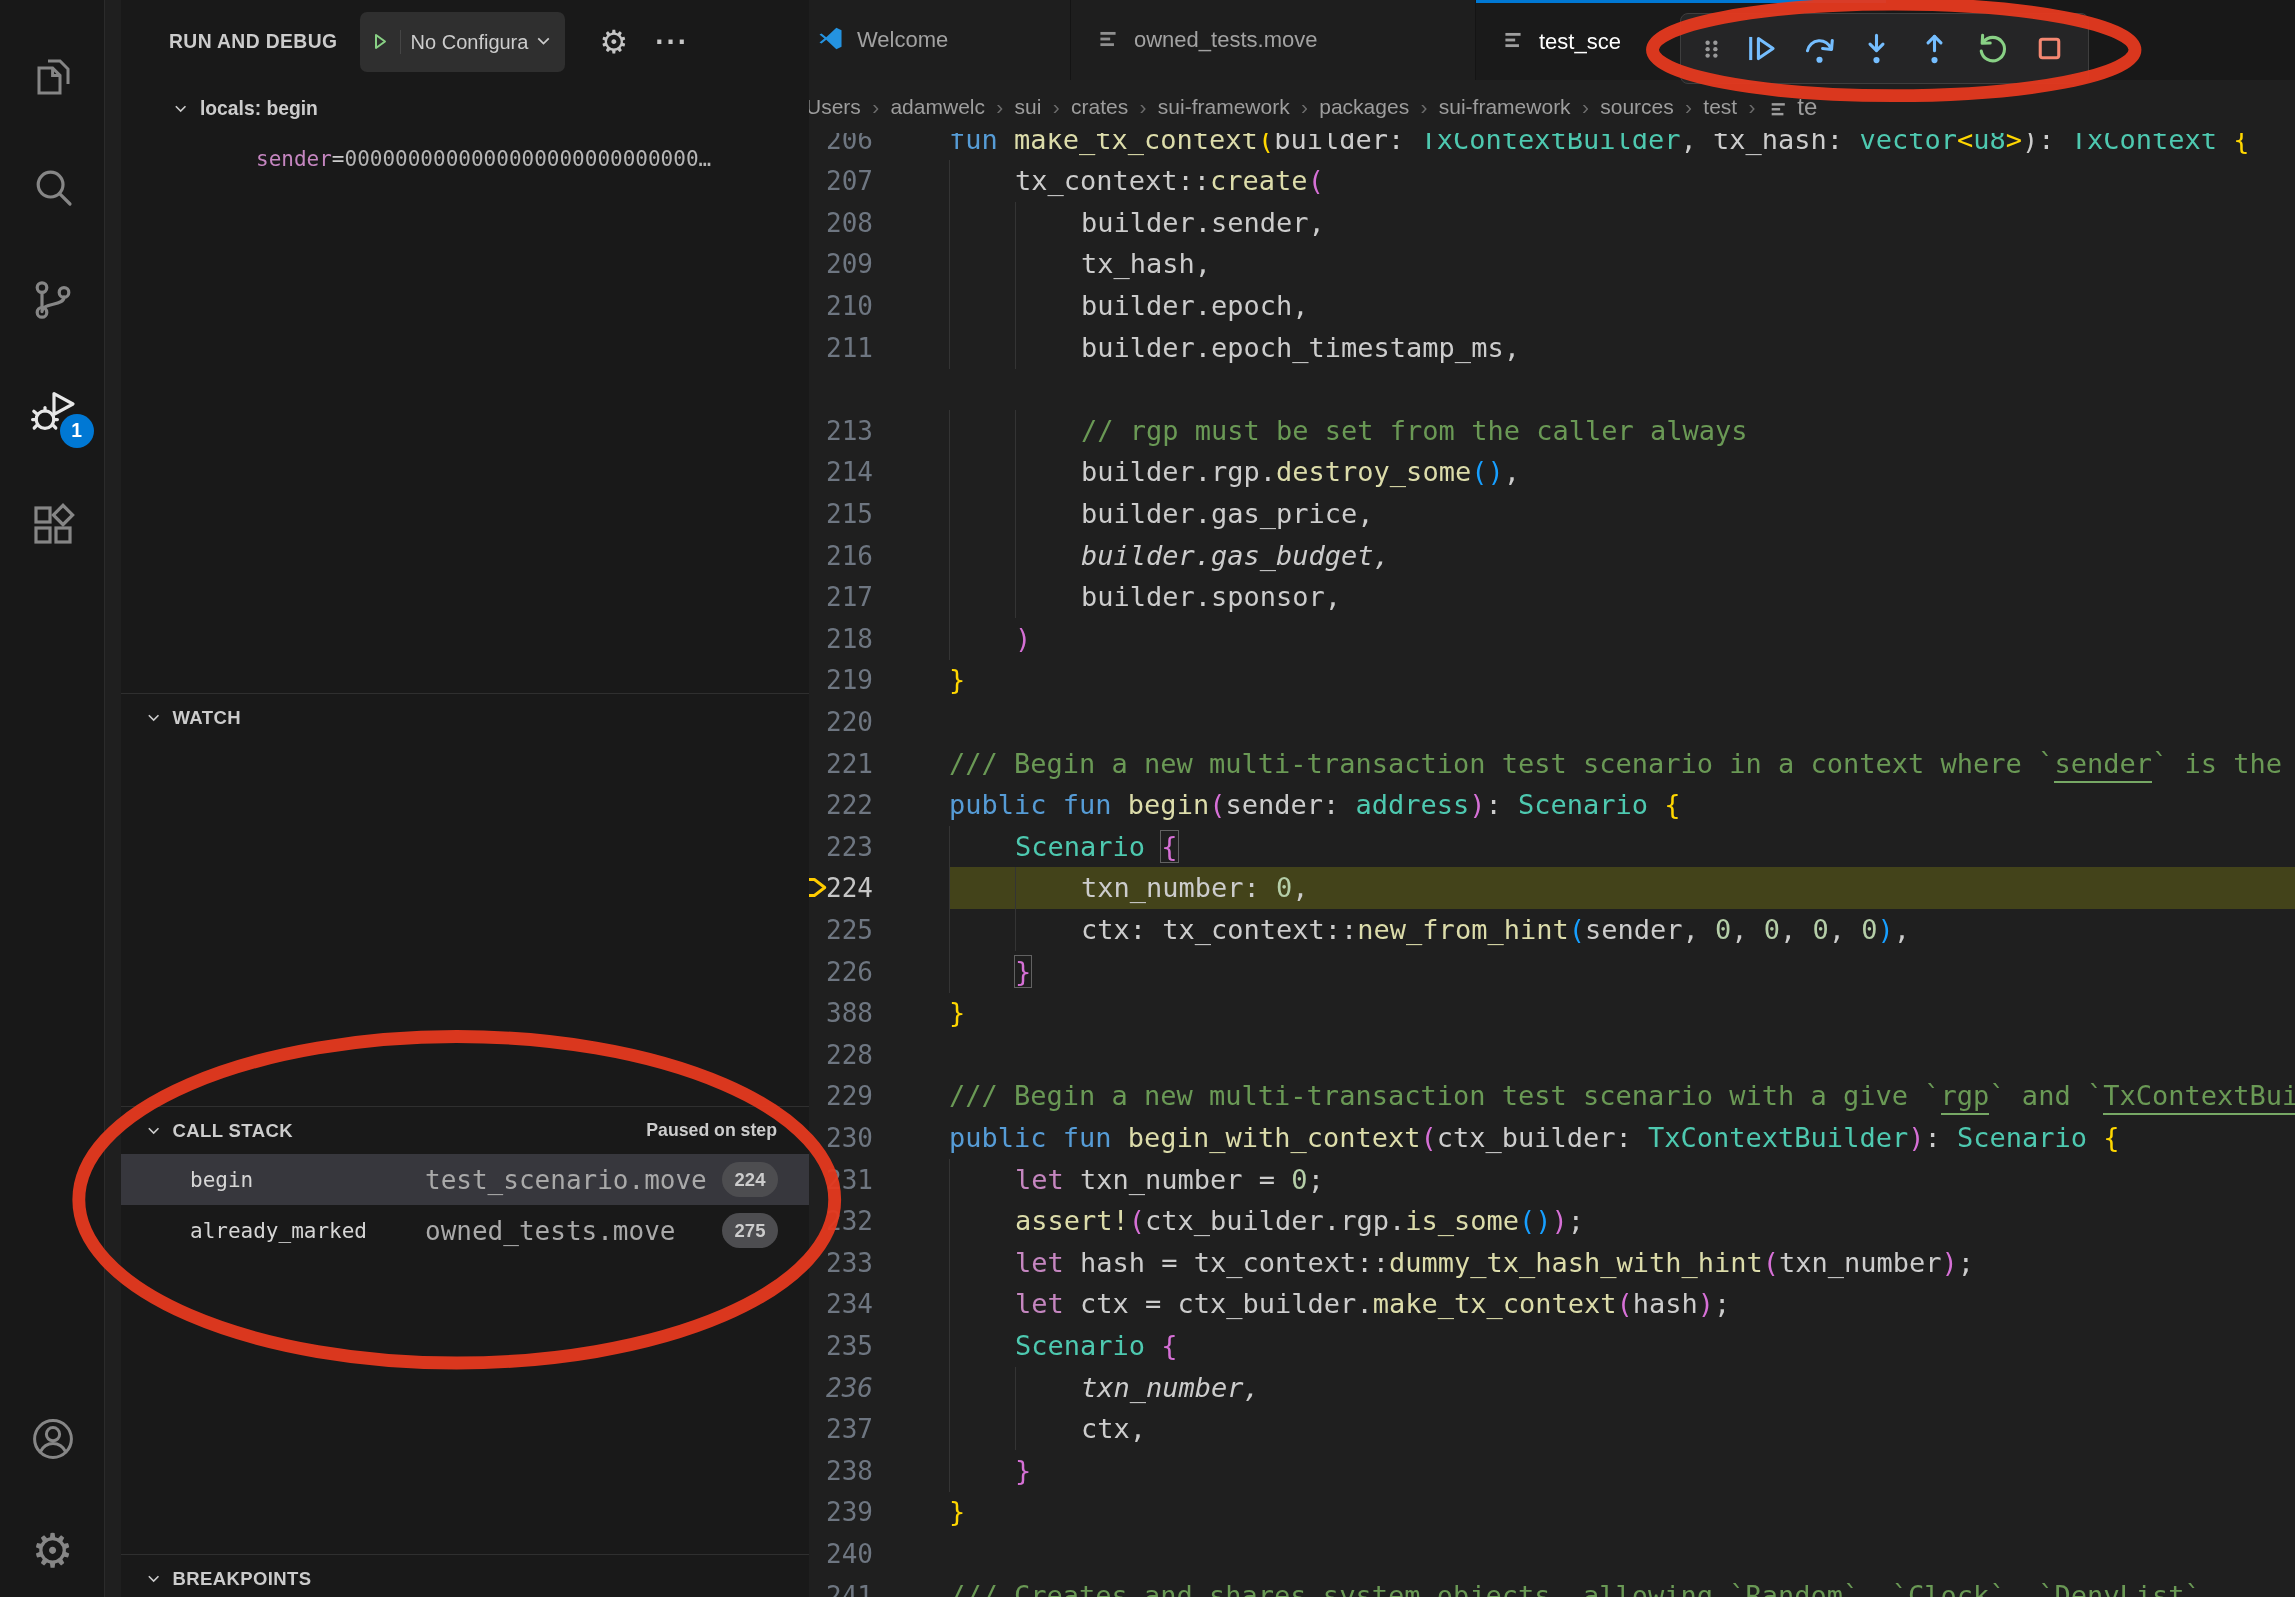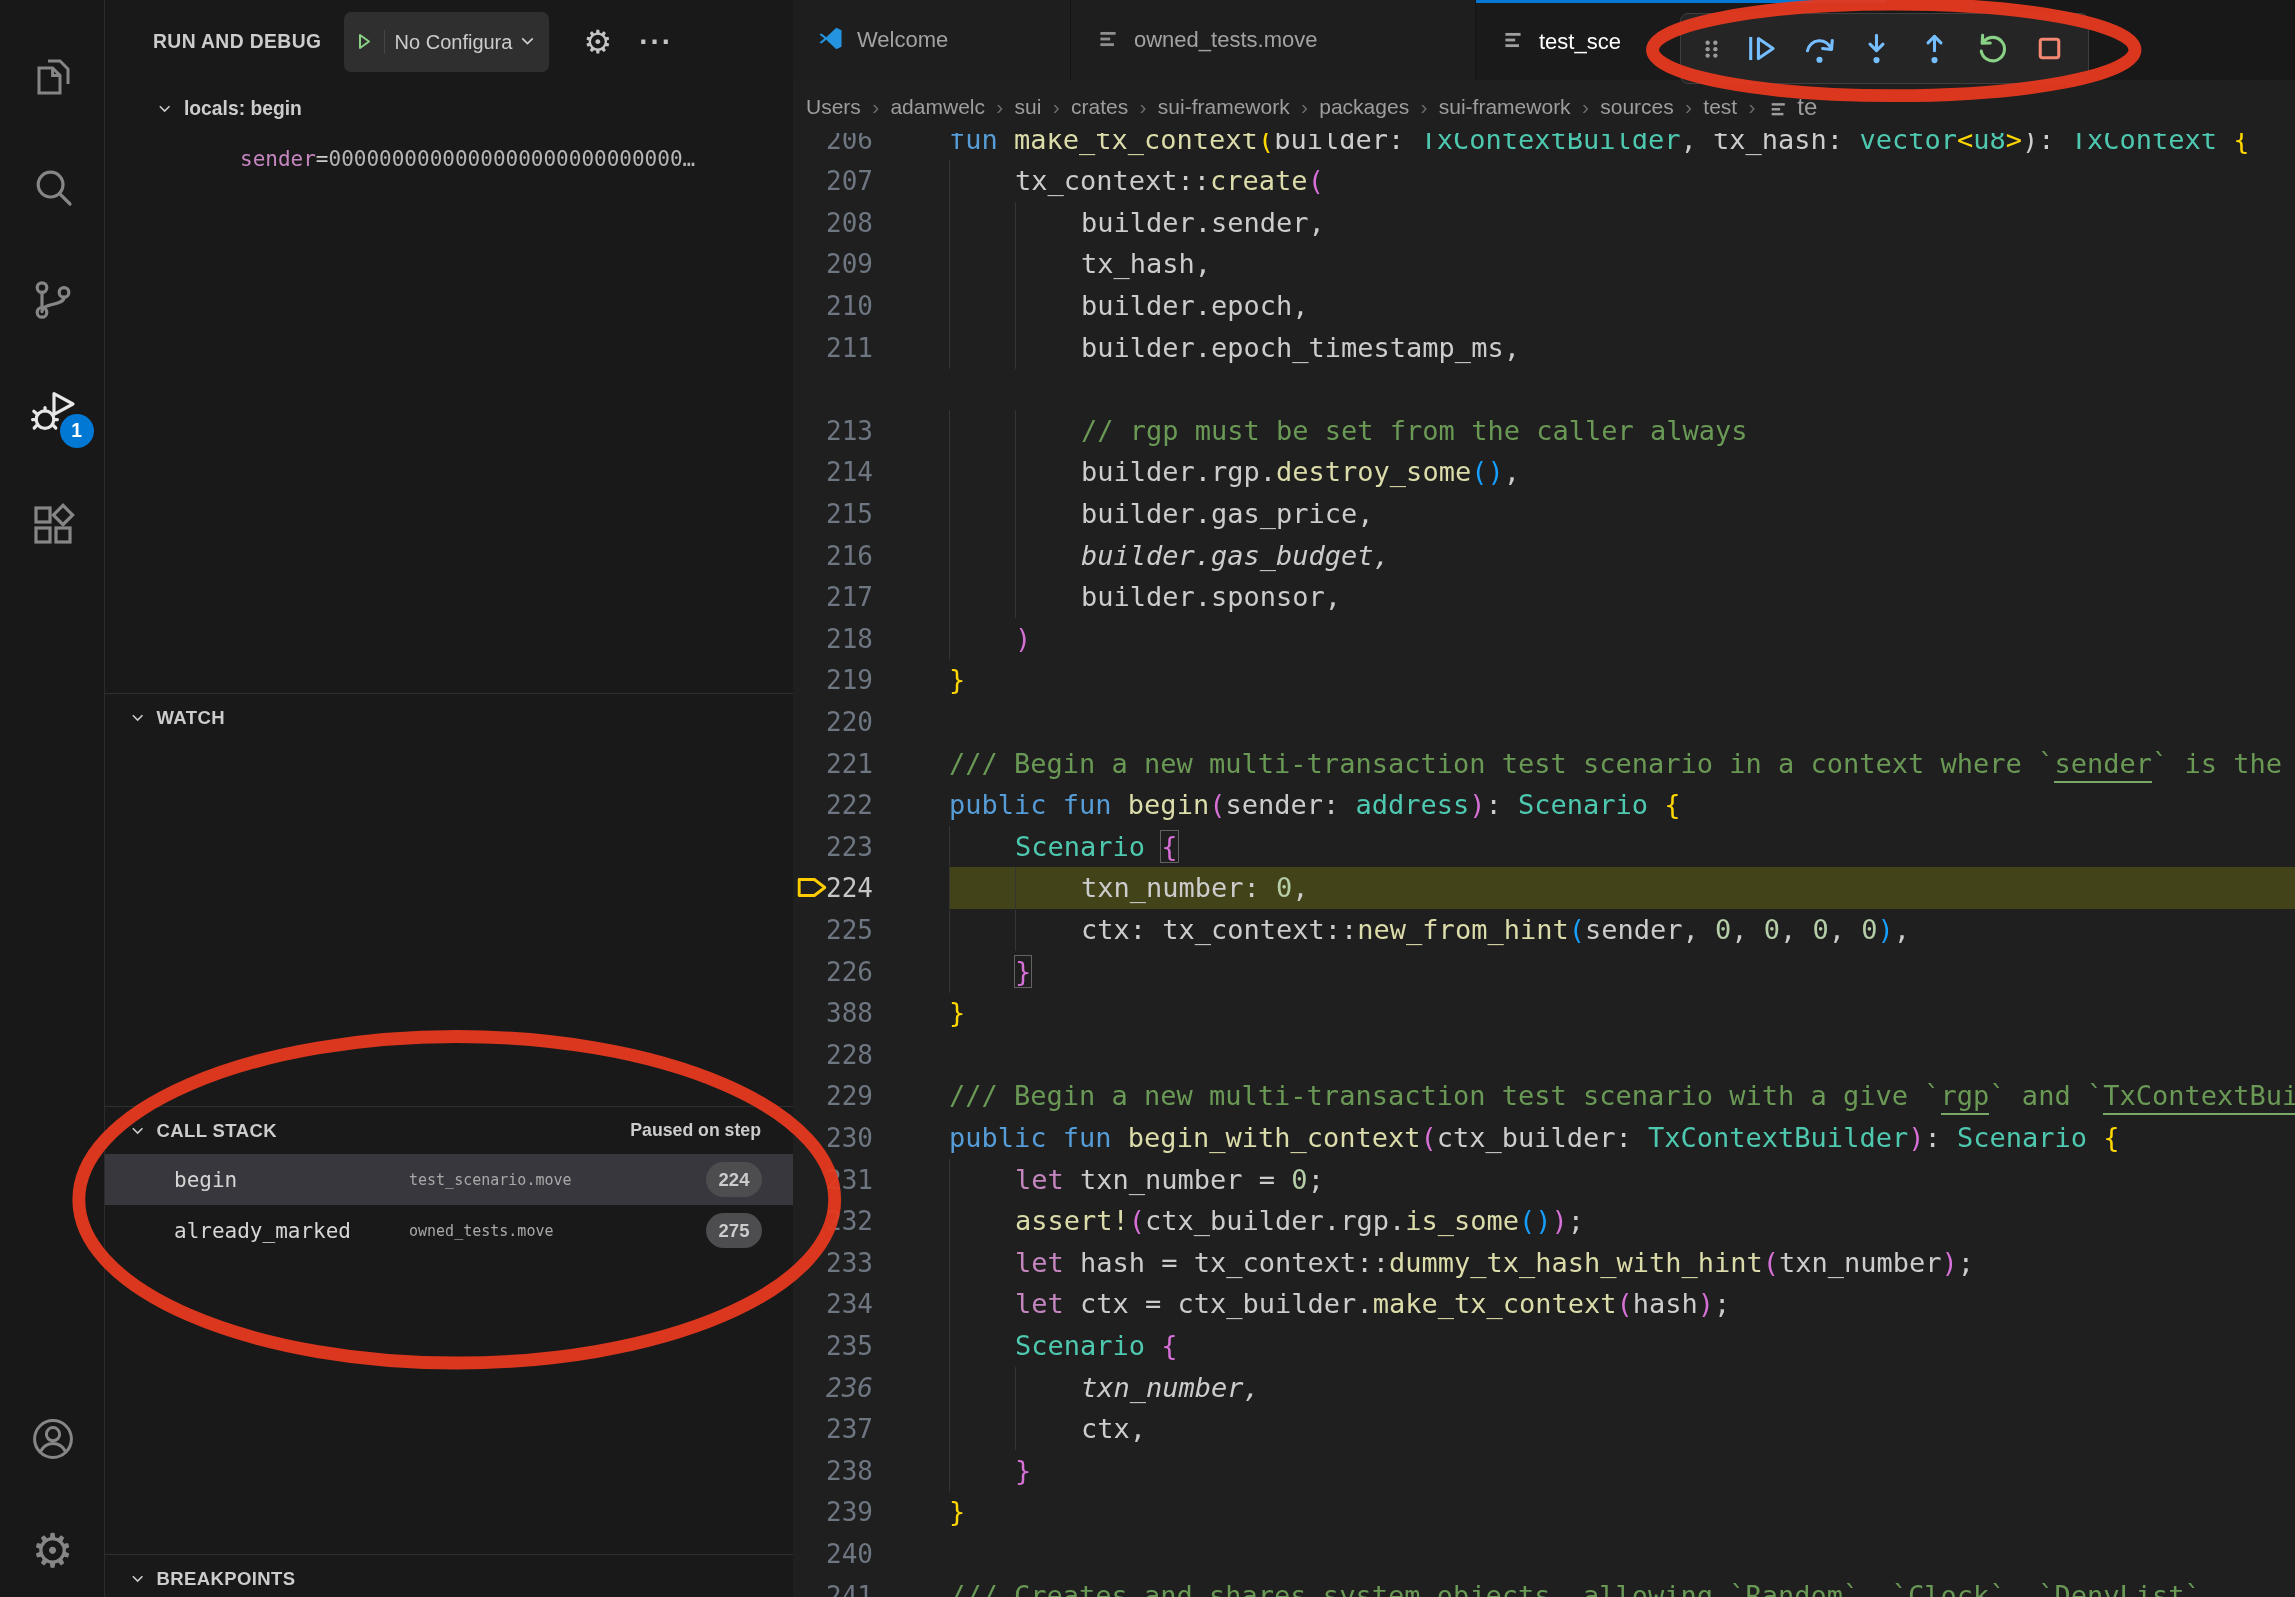--- a/index.html
+++ b/index.html
@@ -12,21 +12,21 @@
     background:#181818; border-right:0.8px solid #2b2b2b; z-index:5; }
   .act-item { position:absolute; left:0; width:105px; height:88px;
     display:flex; align-items:center; justify-content:center; color:#868686; }
   .act-item.active { color:#e7e7e7; }
   .act-item svg { width:48px; height:48px; }
   .act-badge { position:absolute; right:11.3px; bottom:8px; min-width:34px; height:34px;
     border-radius:17px; background:#0078d4; color:#fff; font-size:19.3px; font-weight:bold;
     display:flex; align-items:center; justify-content:center; padding:0 4.8px; }
 
   
-  .sidebar { position:absolute; left:105px; top:0; width:688px; height:100%;
+  .sidebar { position:absolute; left:121px; top:0; width:688px; height:100%;
     background:#191919; z-index:4; }
   .sb-head { position:absolute; top:0; left:0; right:0; height:84px;
     display:flex; align-items:center; }
   .sb-title { margin-left:48px; font-size:19.3px; font-weight:bold; color:#cccccc; letter-spacing:0.4px; white-space:nowrap; }
   .cfg-btn { margin-left:22.5px; height:60px; display:flex; align-items:center;
     background:#2f2f2f; border-radius:7.2px; padding:0 11.3px 0 8px; }
   .cfg-play { display:flex; align-items:center; padding-right:8px; border-right:0.8px solid #454545; }
   .cfg-label { margin-left:9.7px; font-size:20px; color:#cccccc; width:121px; overflow:hidden; white-space:nowrap; }
   .cfg-chev { margin-left:1.6px; }
   .sb-gear { margin-left:34px; color:#c5c5c5; font-size:32px; line-height:1; }
@@ -39,21 +39,21 @@
   .scope-label { font-size:19.3px; font-weight:bold; color:#cccccc; margin-left:9.7px; }
   .var-row { padding-left:135px; font-family:"DejaVu Sans Mono", monospace; font-size:21px;
     white-space:nowrap; overflow:hidden; }
   .var-name { color:#c586c0; }
   .var-eq { color:#cccccc; }
   .var-val { color:#b5b5b5;text-align:center; }
   .frame { display:flex; align-items:center; height:51px; padding:0 31px 0 69px;
     font-family:"DejaVu Sans Mono", monospace; }
   .frame.selected { background:#37373d; }
   .frame-name { width:235px; font-size:21px; color:#d6d6d6; overflow:hidden; white-space:nowrap; }
-  .frame-file { flex:1; font-size:15px; color:#a9a9a9; white-space:nowrap; }
+  .frame-file { flex:1; font-size:26px; color:#a9a9a9; white-space:nowrap; }
   .frame-line { background:#4d4d50; color:#cccccc; border-radius:17.7px; min-width:56px; height:35px;
     display:flex; align-items:center; justify-content:center;
     font-family:"Liberation Sans", sans-serif; font-size:18.5px; font-weight:bold; }
 
   
   .main { position:absolute; left:793px; top:0; right:0; height:100%; background:#1f1f1f; }
   .tabbar { position:absolute; left:0; top:0; right:0; height:80px; background:#181818; }
   .tab { position:absolute; top:0; height:80px; display:flex; align-items:center;
     background:#1e1e1e; border-right:0.8px solid #141414; padding-left:24px; }
   .tab .tab-label { margin-left:13px; font-size:22px; color:#a2a2a2; white-space:nowrap; }

